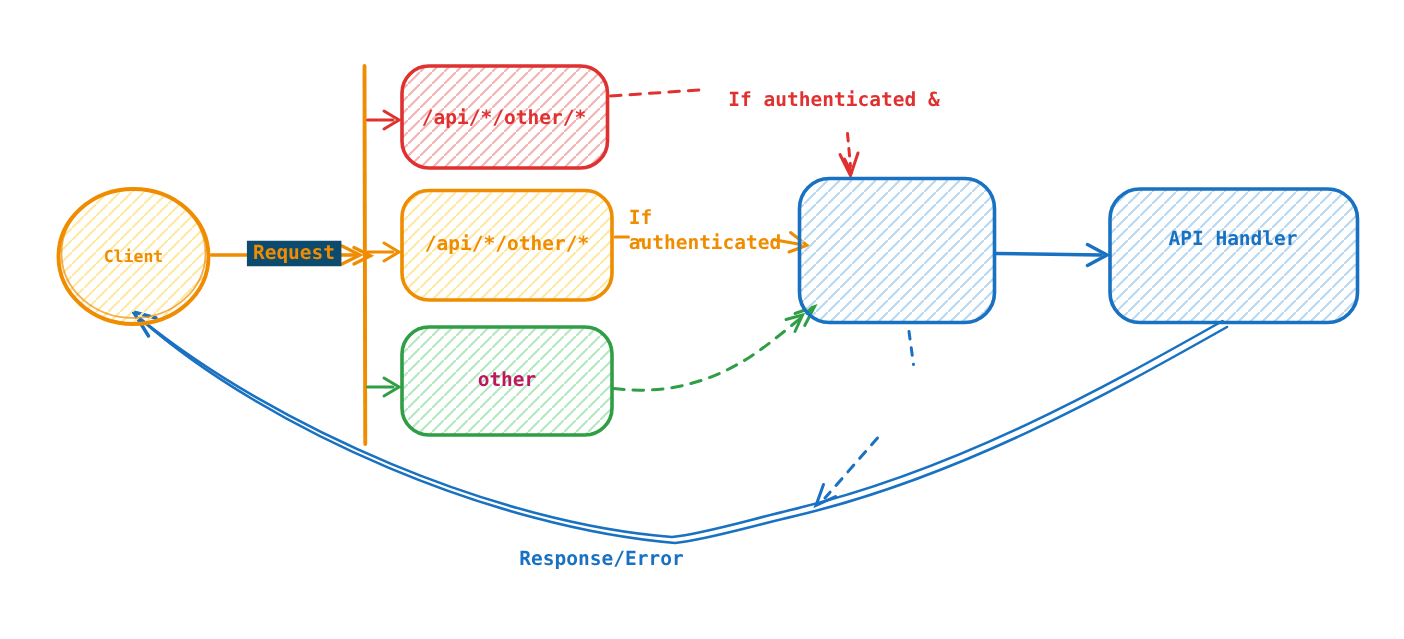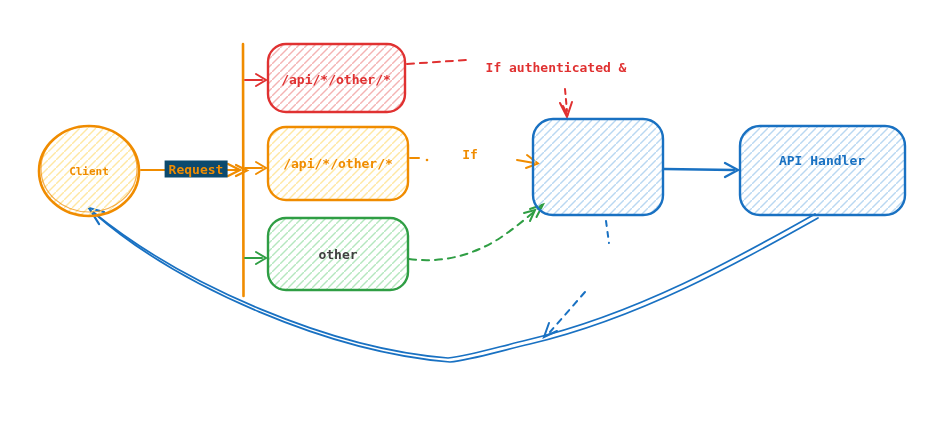--- a/index.html
+++ b/index.html
@@ -7,21 +7,21 @@
     position:relative;width:936px;height:426px;background:#ffffff;overflow:hidden;
     font-family:"DejaVu Sans Mono","Liberation Mono",monospace;
   }
   svg{position:absolute;left:0;top:0;}
   .lbl{
     position:absolute;transform:translate(-50%,-50%);
     font-family:"DejaVu Sans Mono","Liberation Mono",monospace;
     font-weight:bold;font-size:13px;line-height:17px;
     white-space:nowrap;text-align:left;pointer-events:none;
   }
-  .red{color:#e03131}.orange{color:#f08c00}.green{color:#404040}.blue{color:#1971c2}
+  .red{color:#e03131}.orange{color:#f08c00}.green{color:#be185d}.blue{color:#1971c2}
   .bg-white{background:#0c4a6e;padding:0 4px;}
 </style>
 </head>
 <body>
 
 <div class="canvas">
 
   <svg width="936" height="426" viewBox="0 0 936 426">
     <defs>
       <pattern id="hatchRed" patternUnits="userSpaceOnUse" width="8" height="8">
@@ -141,17 +141,19 @@
 
 
   <div class="lbl blue" style="left:822px;top:160px">API Handler</div>
 
   <div class="lbl red" style="left:556px;top:67px">
     <span style="display:block">If authenticated &amp;</span>
   </div>
 
   <div class="lbl orange" style="left:470px;top:154px">
     <span style="display:block">If</span>
+    <span style="display:block">authenticated</span>
   </div>
 
 
+  <div class="lbl blue" style="left:401px;top:373px">Response/Error</div>
 
 </div>
 
 </body></html>

